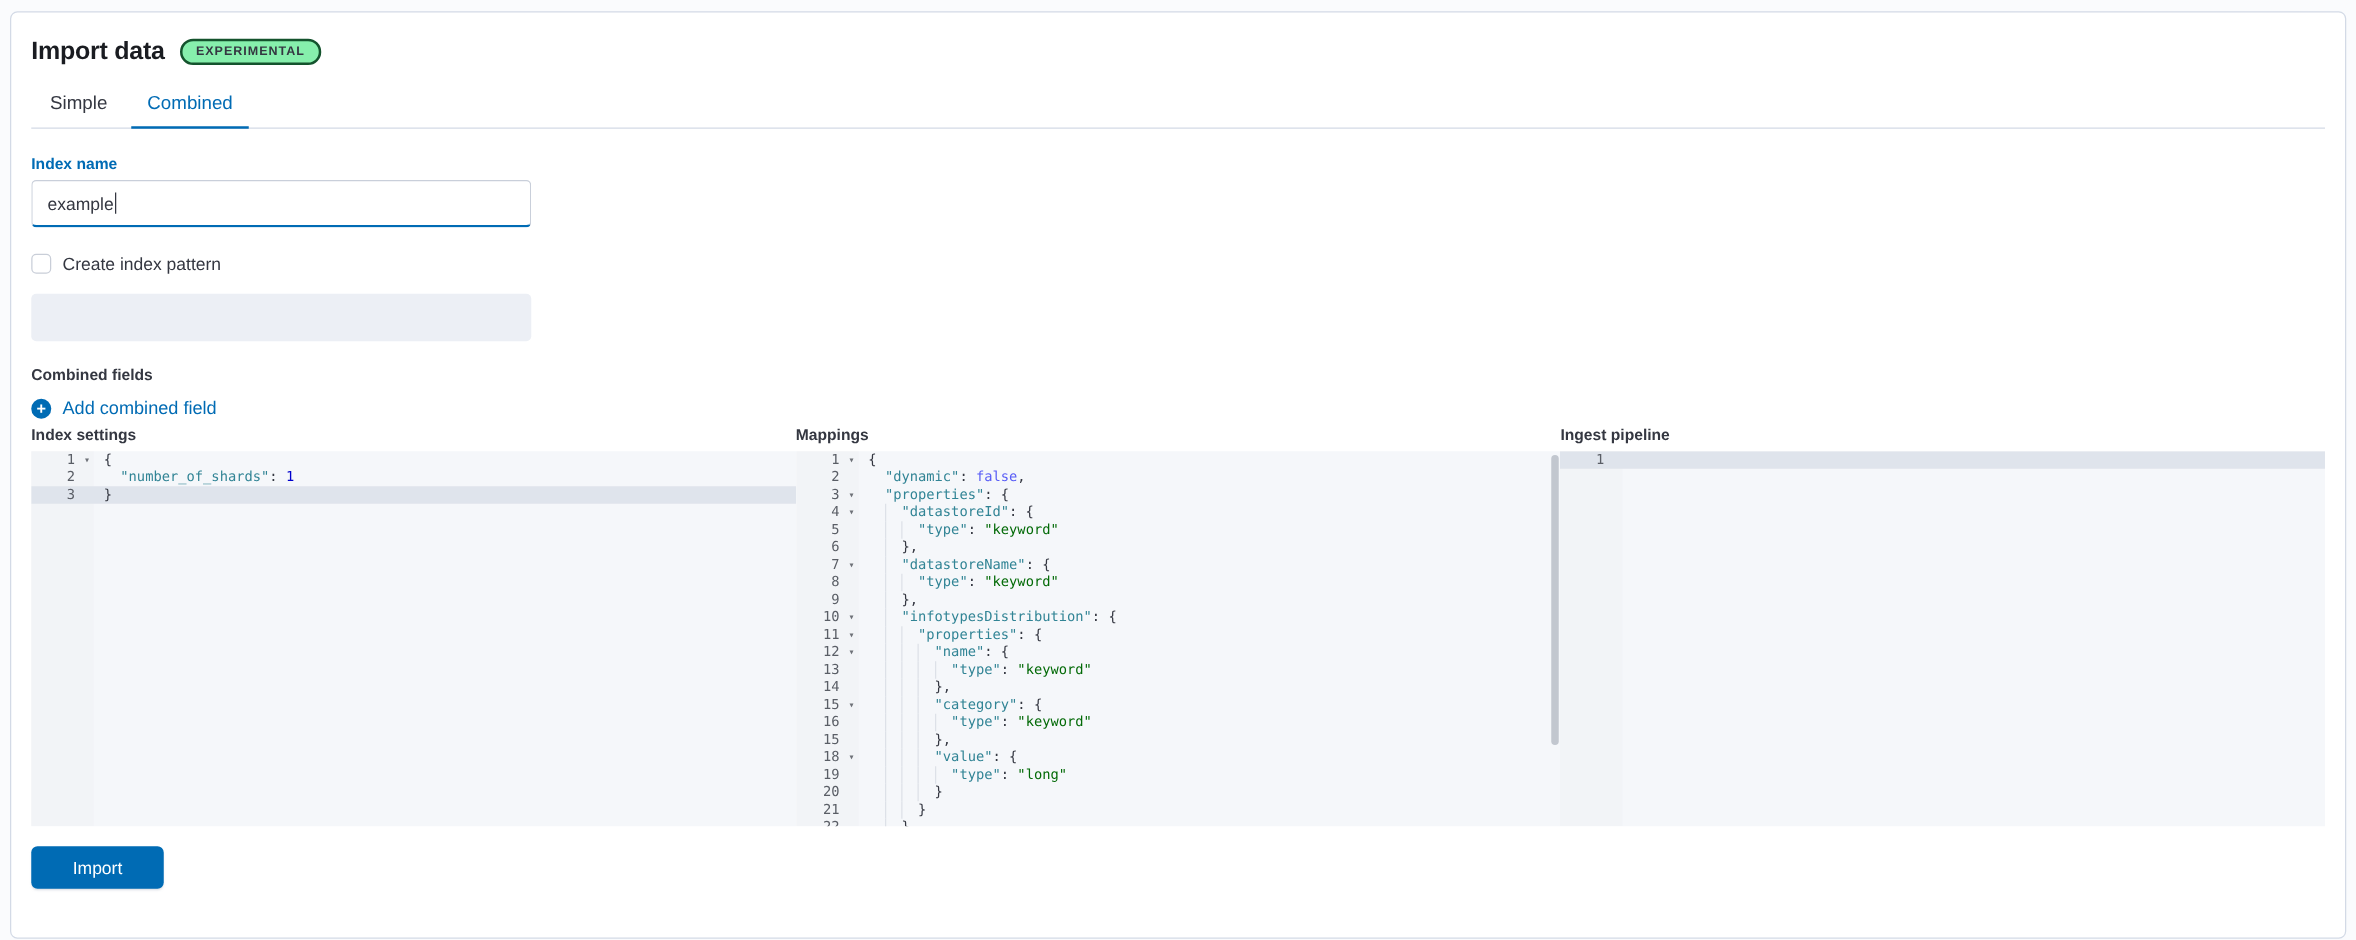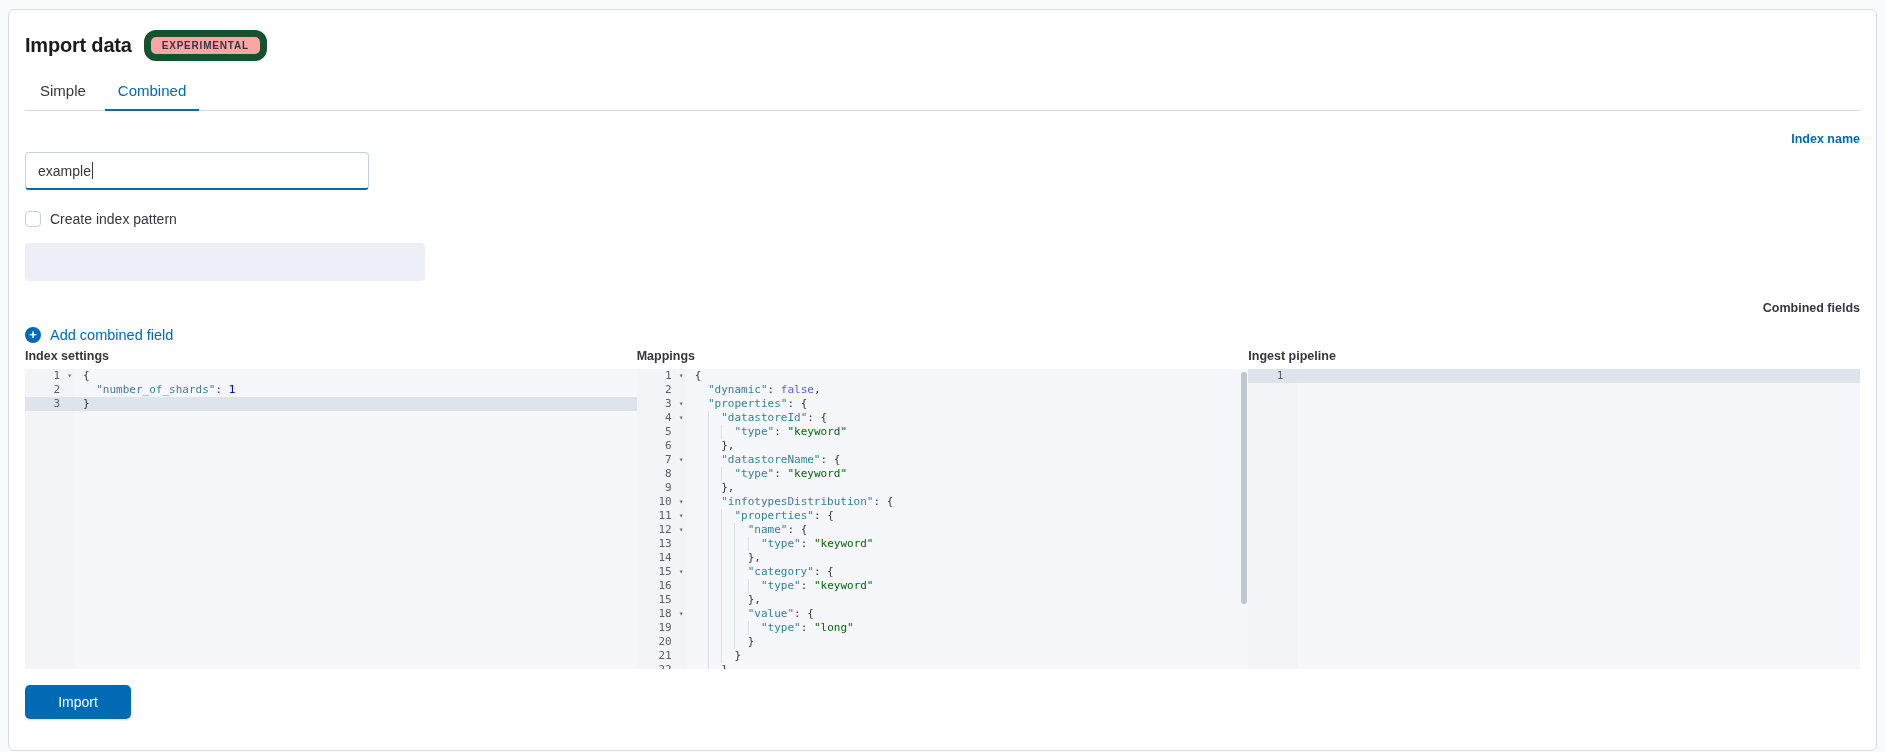--- a/index.html
+++ b/index.html
@@ -24,37 +24,37 @@
   }
   .card{
     position:absolute;left:8px;top:9px;width:1869px;height:742px;
     background:#fff;border:1px solid #d3dae6;border-radius:6px;
     padding:16px 16px 0 16px;overflow:hidden;
   }
   
   .hdr{display:flex;align-items:center;gap:12px;margin-top:4px;}
   .title{font-size:20px;font-weight:700;color:#1a1c21;letter-spacing:-0.2px;}
   .badge{
-    border:7px solid #14532d;border-radius:12px;background:#fca5a5;
+    border:2px solid #14532d;border-radius:12px;background:#86efac;
     padding:3px 11px 2px;font-size:10px;font-weight:700;letter-spacing:0.8px;
     color:#343741;text-transform:uppercase;line-height:12px;
   }
   
   .tabs{display:flex;gap:6px;margin-top:12px;border-bottom:1px solid #d3dae6;padding-left:2px;}
   .tab{
     padding:9px 13px 10px;font-size:15px;color:#343741;cursor:pointer;
     border-bottom:2px solid transparent;margin-bottom:-1px;line-height:17px;
   }
   .tab.selected{color:var(--accent);border-bottom-color:var(--accent);font-weight:500;}
   
-  .form-label{font-size:12.5px;font-weight:700;color:#343741;margin-bottom:5px;line-height:15px;text-align:right;}
+  .form-label{font-size:12.5px;font-weight:700;color:#343741;margin-bottom:5px;line-height:15px;}
   .form-label.focused{color:var(--accent);}
   .row-index-name{margin-top:21px;}
   .text-input{
-    width:344px;height:38px;background:#fff;
+    width:400px;height:38px;background:#fff;
     border:1px solid #c9cfda;border-bottom:2px solid var(--accent);
     border-radius:4px;padding:0 12px;display:flex;align-items:center;
     font-size:14px;color:#343741;
   }
   .caret{display:inline-block;width:1px;height:17px;background:#343741;margin-left:1px;}
   .checkbox-row{display:flex;align-items:center;margin-top:21px;}
   .checkbox{
     width:16px;height:16px;border:1px solid #c9ced8;border-radius:4px;
     background:#fff;margin-right:9px;flex:0 0 auto;
   }

